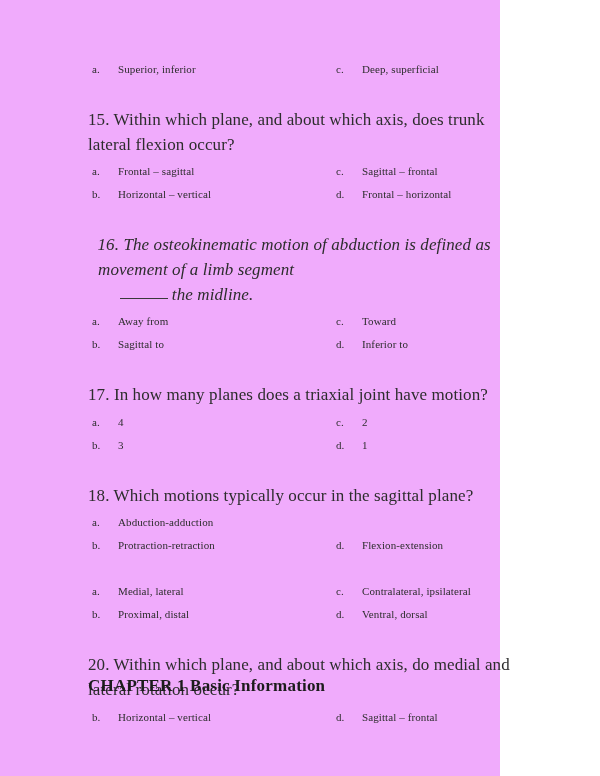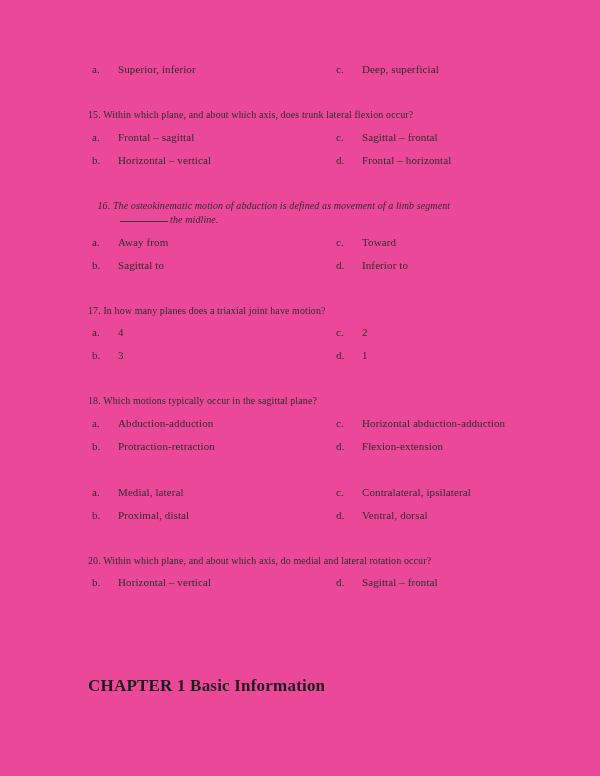--- a/index.html
+++ b/index.html
@@ -12,37 +12,38 @@
     height: 776px;
     position: relative;
     font-family: "Liberation Serif", "DejaVu Serif", serif;
     color: #2a2a2a;
     overflow: hidden;
   }
   .page {
     position: absolute;
     left: 0;
     top: 0;
-    width: 600px;
+    width: 488px;
     height: 776px;
-    background: #ec4899;
+    background: #f0abfc;
+    padding-left: 12px;
   }
   .content {
     position: absolute;
     left: 88px;
     top: 62px;
     width: 440px;
   }
 
   
   .qblock {
     margin-bottom: 0;
   }
   .stem {
-    font-size: 10px;
+    font-size: 17px;
     line-height: 1.45;
     color: #2d2d2d;
     letter-spacing: 0.1px;
     margin: 0 0 7px 0;
   }
   .stem.indented {
     padding-left: 10px;
     text-indent: -0.5px;
     font-style: italic;
   }
@@ -196,23 +197,20 @@
 
     <div class="gap-lg"></div>
 
     <div class="qblock">
       <p class="stem">18. Which motions typically occur in the sagittal plane?</p>
       <div class="options">
         <div class="optrow">
           <div class="opt left">
             <span class="lbl">a.</span><span class="txt">Abduction-adduction</span>
           </div>
-          <div class="opt right">
-            <span class="lbl">c.</span><span class="txt">Horizontal abduction-adduction</span>
-          </div>
         </div>
         <div class="optrow">
           <div class="opt left">
             <span class="lbl">b.</span><span class="txt">Protraction-retraction</span>
           </div>
           <div class="opt right">
             <span class="lbl">d.</span><span class="txt">Flexion-extension</span>
           </div>
         </div>
       </div>

